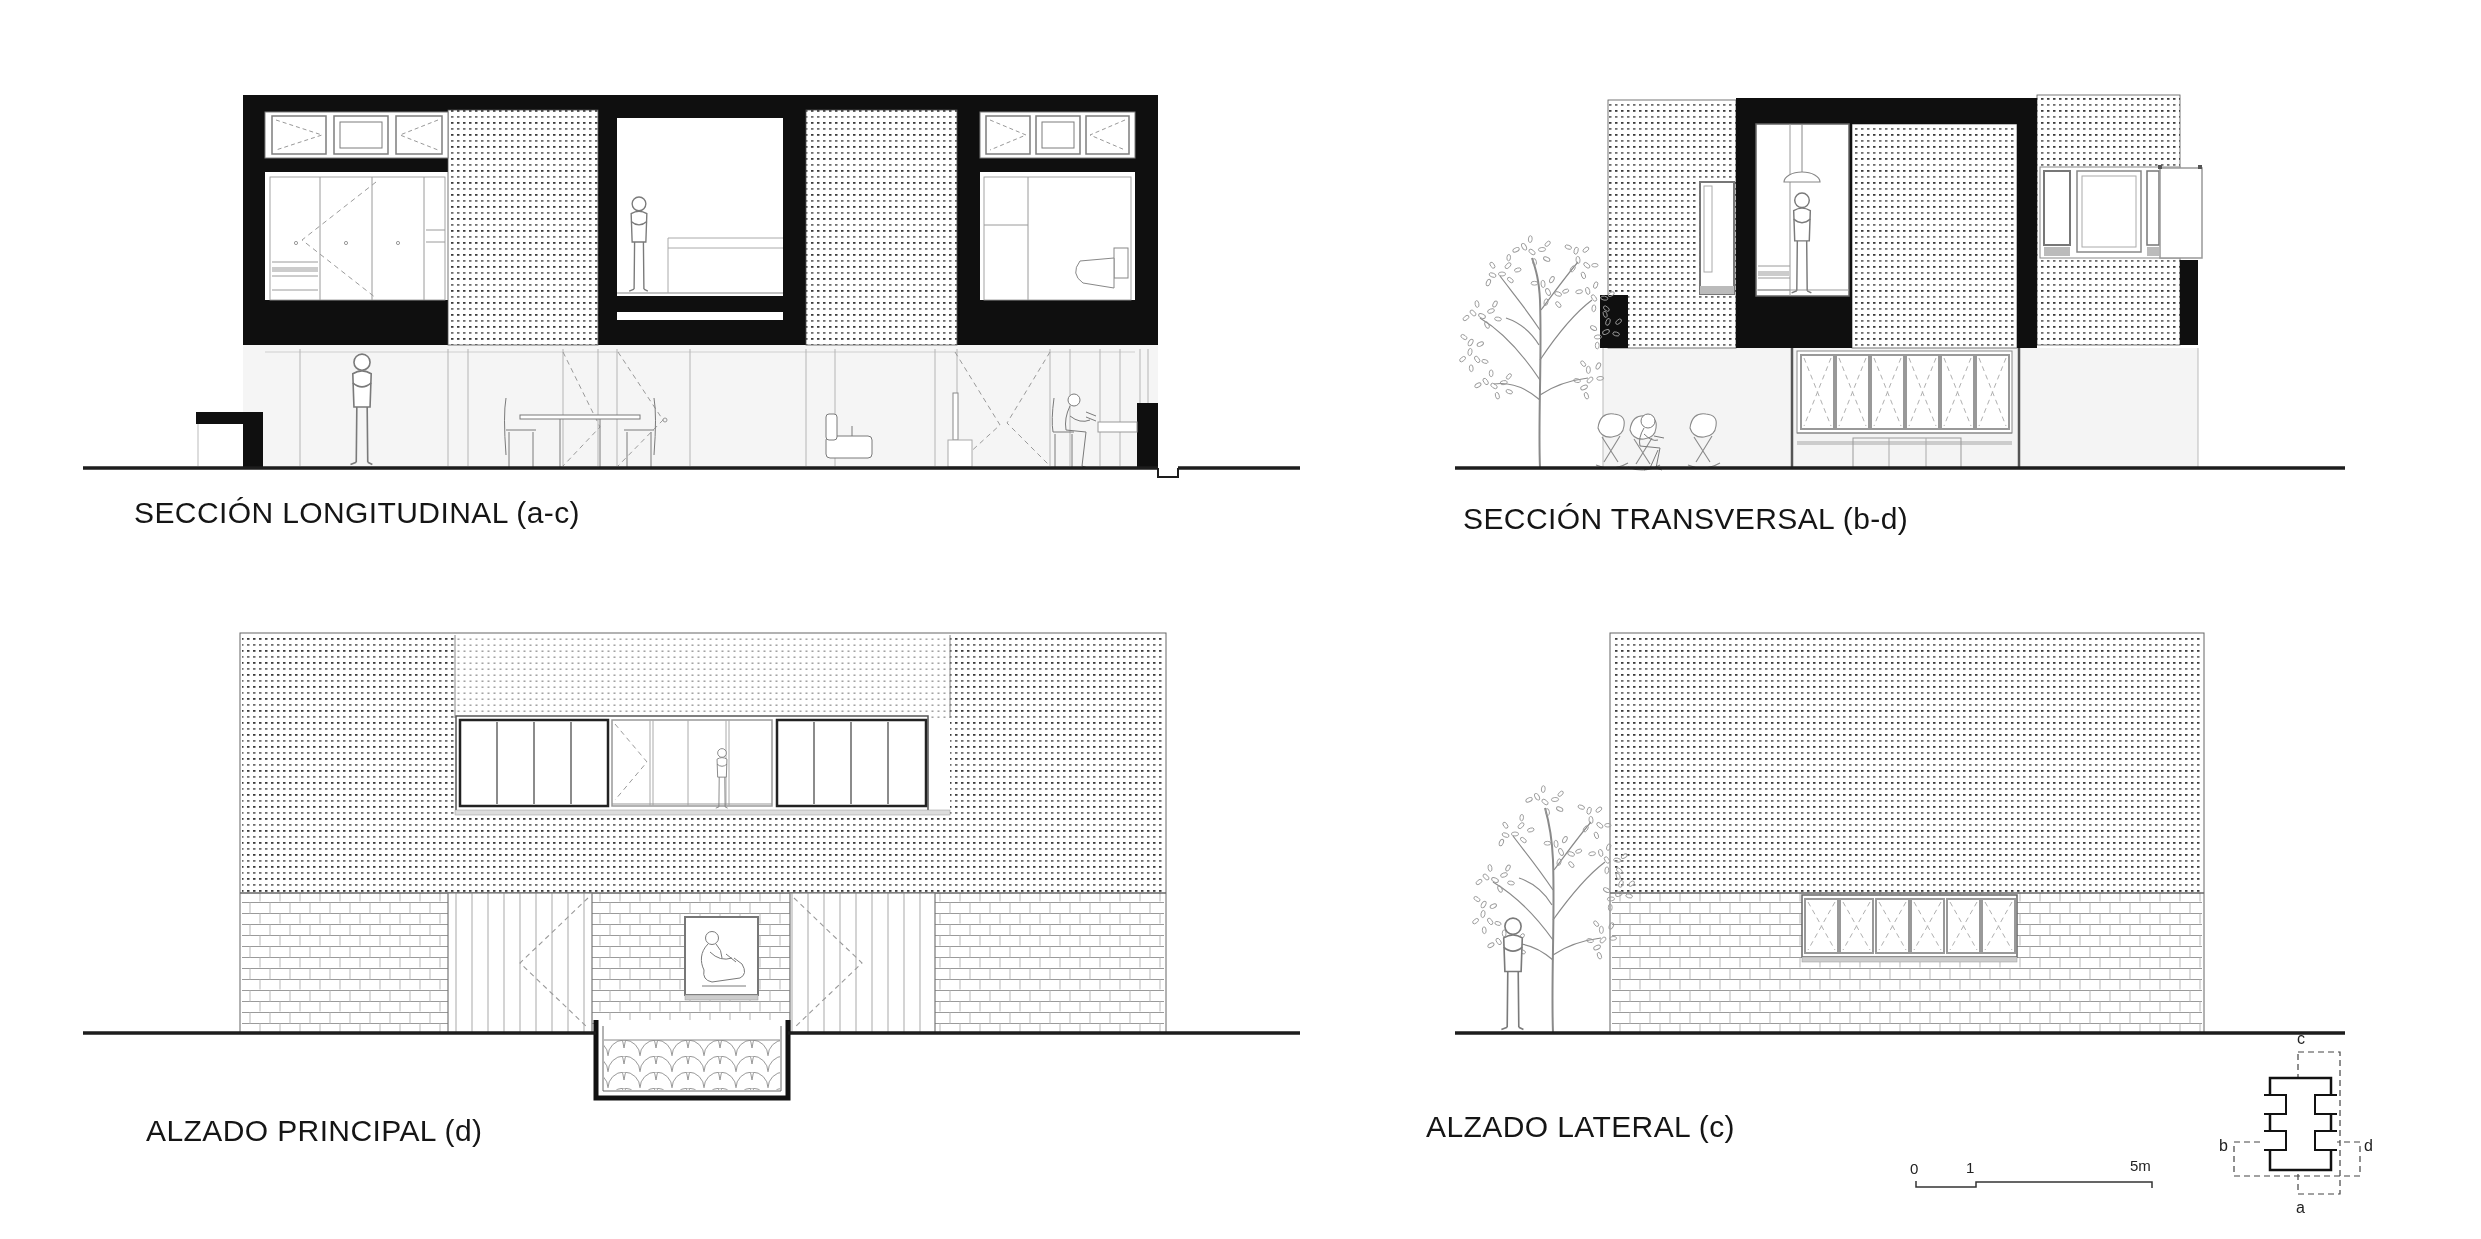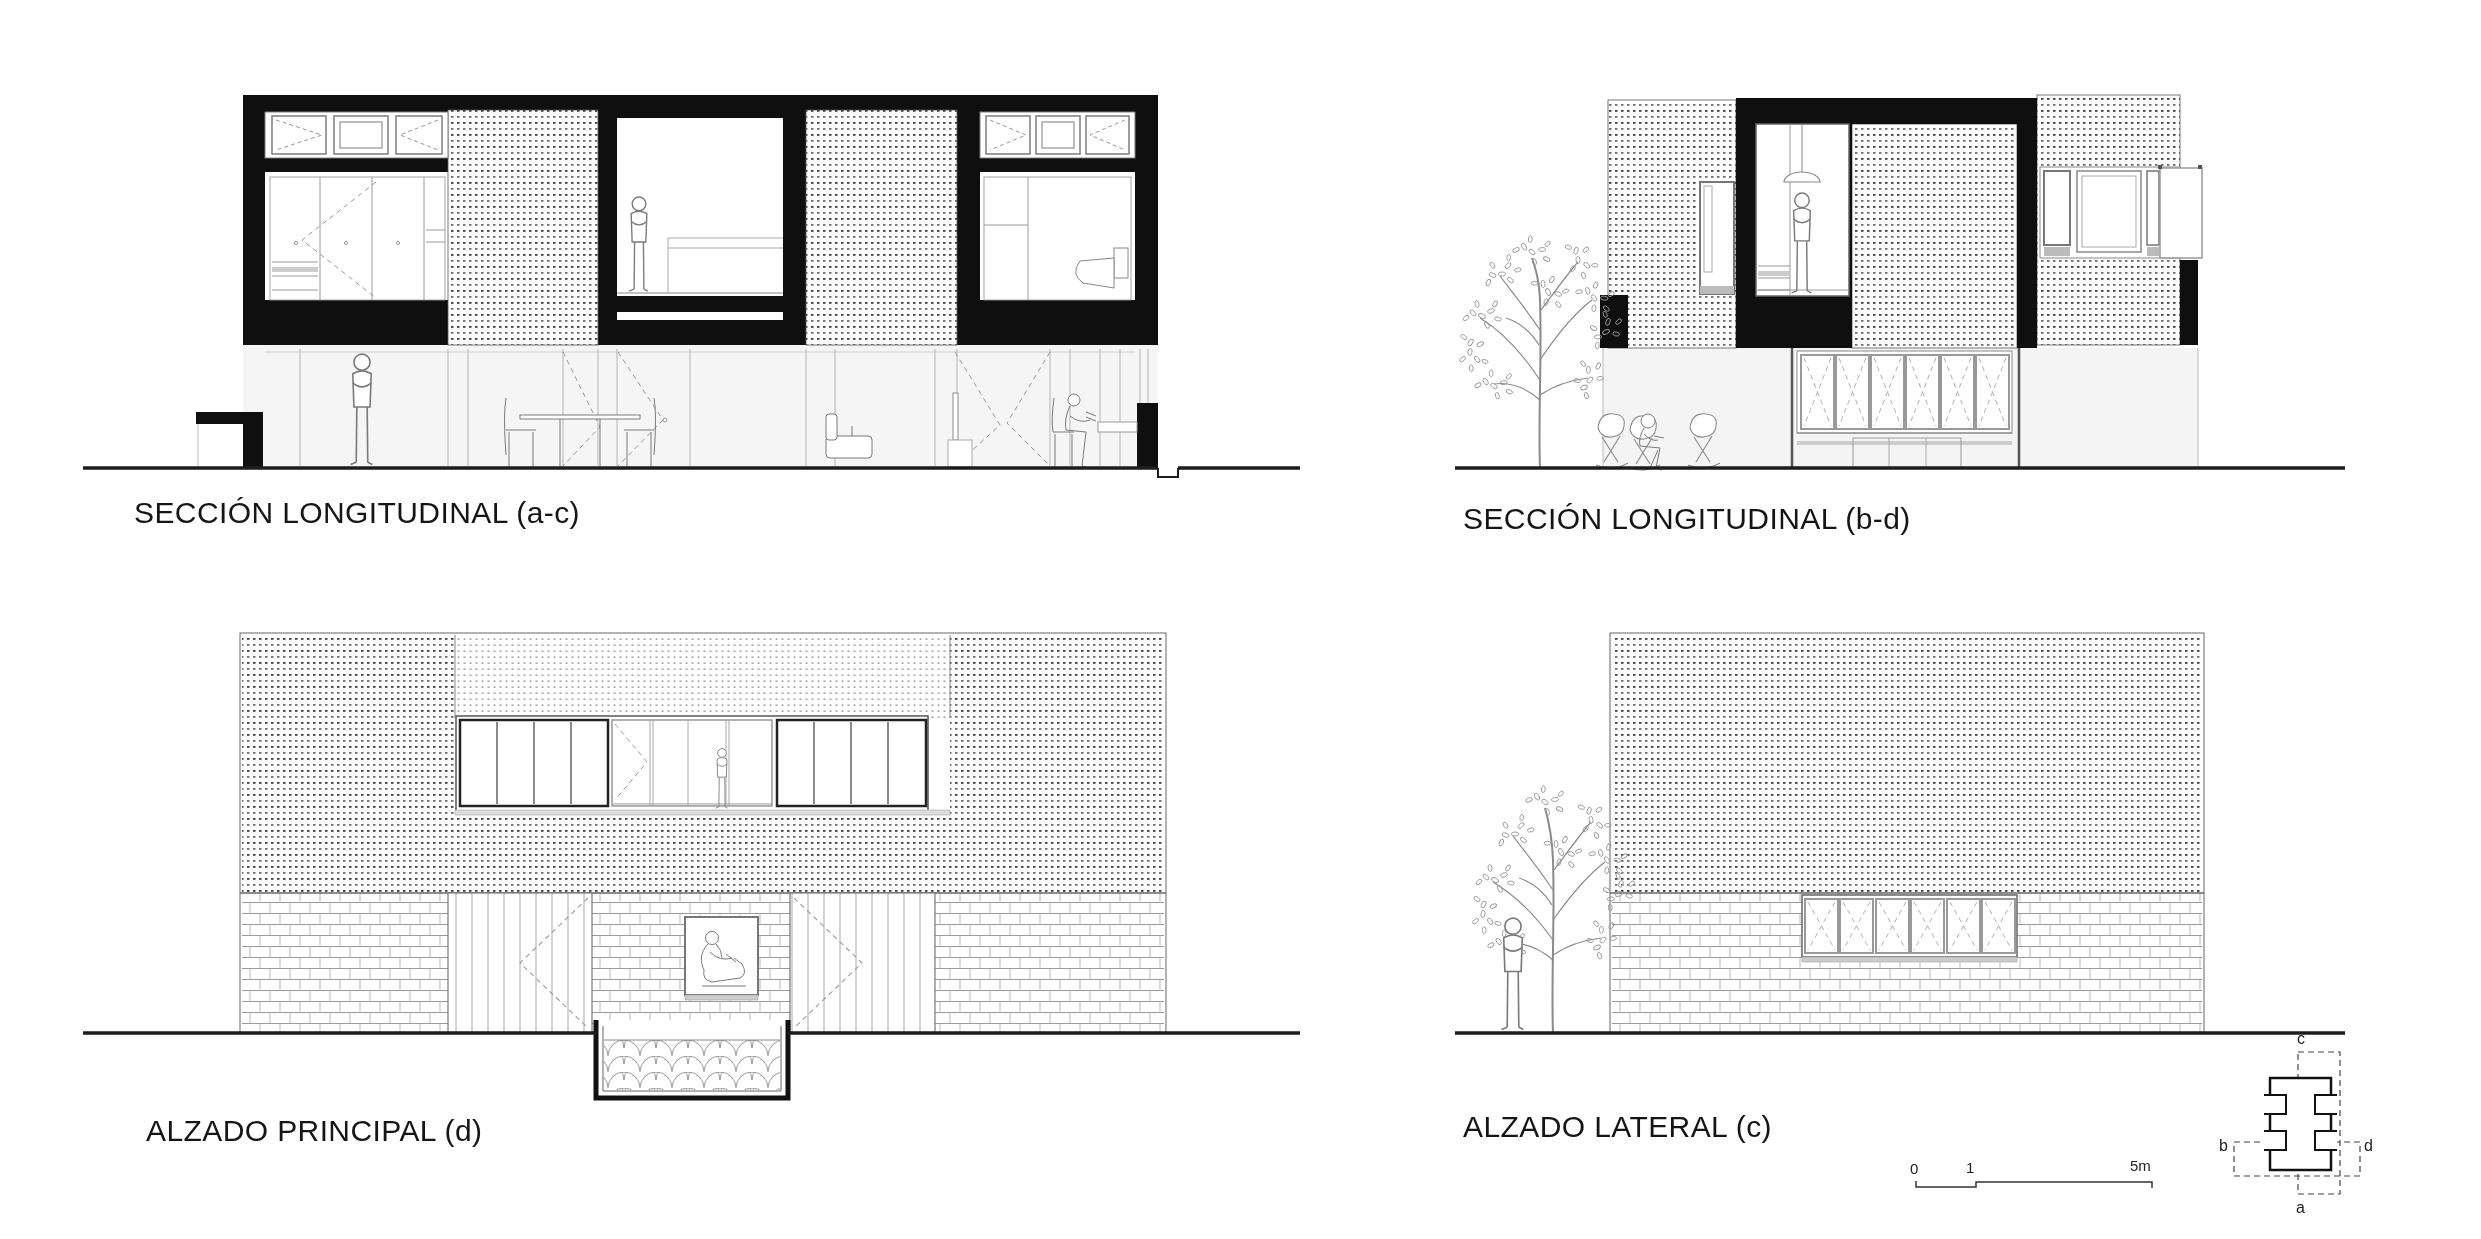--- a/index.html
+++ b/index.html
@@ -366,23 +366,23 @@
   <rect x="2264" y="1130" width="22" height="21" fill="#fff" stroke="none"></rect>
   <path d="M2264,1131 H2286 V1150 H2264" stroke="#111" stroke-width="2" fill="none"></path>
   <rect x="2315" y="1094" width="22" height="21" fill="#fff" stroke="none"></rect>
   <path d="M2337,1095 H2315 V1114 H2337" stroke="#111" stroke-width="2" fill="none"></path>
   <rect x="2315" y="1130" width="22" height="21" fill="#fff" stroke="none"></rect>
   <path d="M2337,1131 H2315 V1150 H2337" stroke="#111" stroke-width="2" fill="none"></path>
 </g>
 </svg>
 
 <div class="lbl" style="left:134px;top:496px">SECCIÓN LONGITUDINAL (a-c)</div>
-<div class="lbl" style="left:1463px;top:502px">SECCIÓN LONGITUDINAL (b-d)</div>
+<div class="lbl" style="left:1463px;top:502px">SECCIÓN TRANSVERSAL (b-d)</div>
 <div class="lbl" style="left:146px;top:1114px">ALZADO PRINCIPAL (d)</div>
-<div class="lbl" style="left:1463px;top:1110px">ALZADO LATERAL (c)</div>
+<div class="lbl" style="left:1426px;top:1110px">ALZADO LATERAL (c)</div>
 
 <div class="num" style="left:1910px;top:1160px">0</div>
 <div class="num" style="left:1966px;top:1159px">1</div>
 <div class="num" style="left:2130px;top:1157px">5m</div>
 
 <div class="kl" style="left:2297px;top:1030px">c</div>
 <div class="kl" style="left:2296px;top:1199px">a</div>
 <div class="kl" style="left:2219px;top:1137px">b</div>
 <div class="kl" style="left:2364px;top:1137px">d</div>
 

